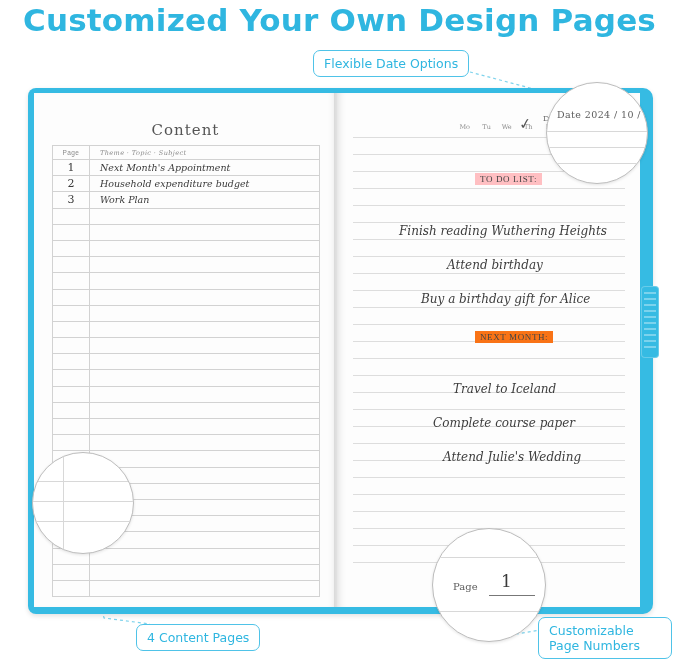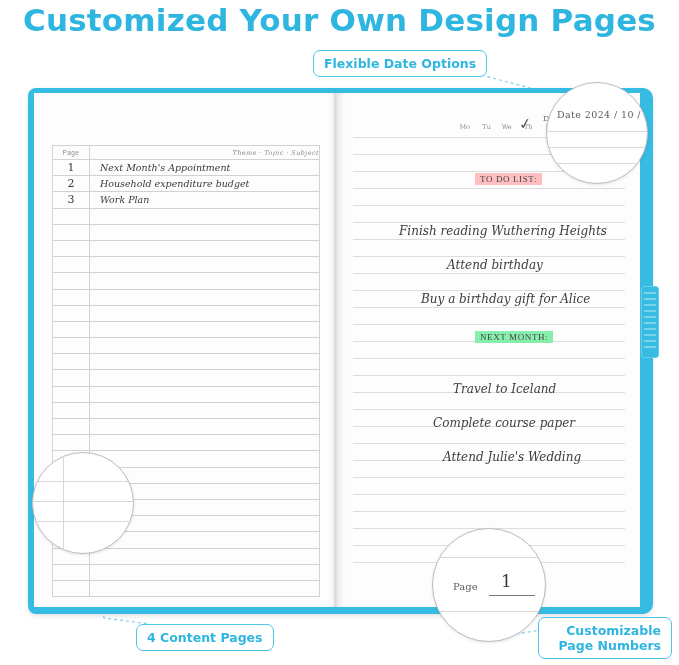--- a/index.html
+++ b/index.html
@@ -198,21 +198,21 @@
   }
   .tag {
     position: absolute;
     font-size: 9px;
     font-family: Liberation Serif, serif;
     letter-spacing: 0.6px;
     padding: 1px 5px;
     color: #444;
   }
   .tag-todo { left: 138px; top: 80px; background: #ffbfc2; }
-  .tag-next { left: 138px; top: 238px; background: #86efac; }
+  .tag-next { left: 138px; top: 238px; background: #f97316; }
   .hw {
     position: absolute;
     font-family: "DejaVu Serif", serif;
     font-style: italic;
     font-size: 12px;
     color: #3d3d3d;
     white-space: nowrap;
     margin-top: 11px;
   }
   .pagefoot {
@@ -287,26 +287,26 @@
     background: #777;
   }
 
   
   .callout {
     position: absolute;
     background: #ffffff;
     border: 1.6px solid #4fc3e8;
     border-radius: 7px;
     color: #2fb6e0;
-    font-weight: bold;
+    font-weight: normal;
     font-size: 12.5px;
     font-family: "DejaVu Sans", sans-serif;
     padding: 5px 10px;
     white-space: nowrap;
-    text-align: right;
+    text-align: left;
   }
   .co-date { left: 313px; top: 50px; }
   .co-content { left: 136px; top: 624px; }
   .co-pagenum { left: 538px; top: 617px; white-space: normal; width: 112px; line-height: 15px; }
 
   .leader { position: absolute; }
 </style>
 </head>
 <body>
 
@@ -316,25 +316,26 @@
   <path d="M470 72 L545 92" stroke="#7fd3ec" stroke-width="1.2" fill="none" stroke-dasharray="3 3"></path>
   <path d="M88 552 L104 618 L150 624" stroke="#7fd3ec" stroke-width="1.2" fill="none" stroke-dasharray="3 3"></path>
   <path d="M504 636 L540 630" stroke="#7fd3ec" stroke-width="1.2" fill="none" stroke-dasharray="3 3"></path>
 </svg>
 
 <div class="notebook">
   <div class="cover"></div>
   <div class="pages">
 
     <div class="page-left">
+      <div class="content-title">Content</div>
       <table class="table">
         <tbody>
             <tr class="head">
           <td class="c-page">Page</td>
-          <td class="c-theme" style="text-align:right">Theme · Topic · Subject</td>
+          <td class="c-theme" style="text-align:left">Theme · Topic · Subject</td>
         </tr>
         <tr>
           <td class="c-page"><span class="num">1</span></td>
           <td class="c-theme">Next Month's Appointment</td>
         </tr>
         <tr>
           <td class="c-page"><span class="num">2</span></td>
           <td class="c-theme">Household expenditure budget</td>
         </tr>
         <tr>

